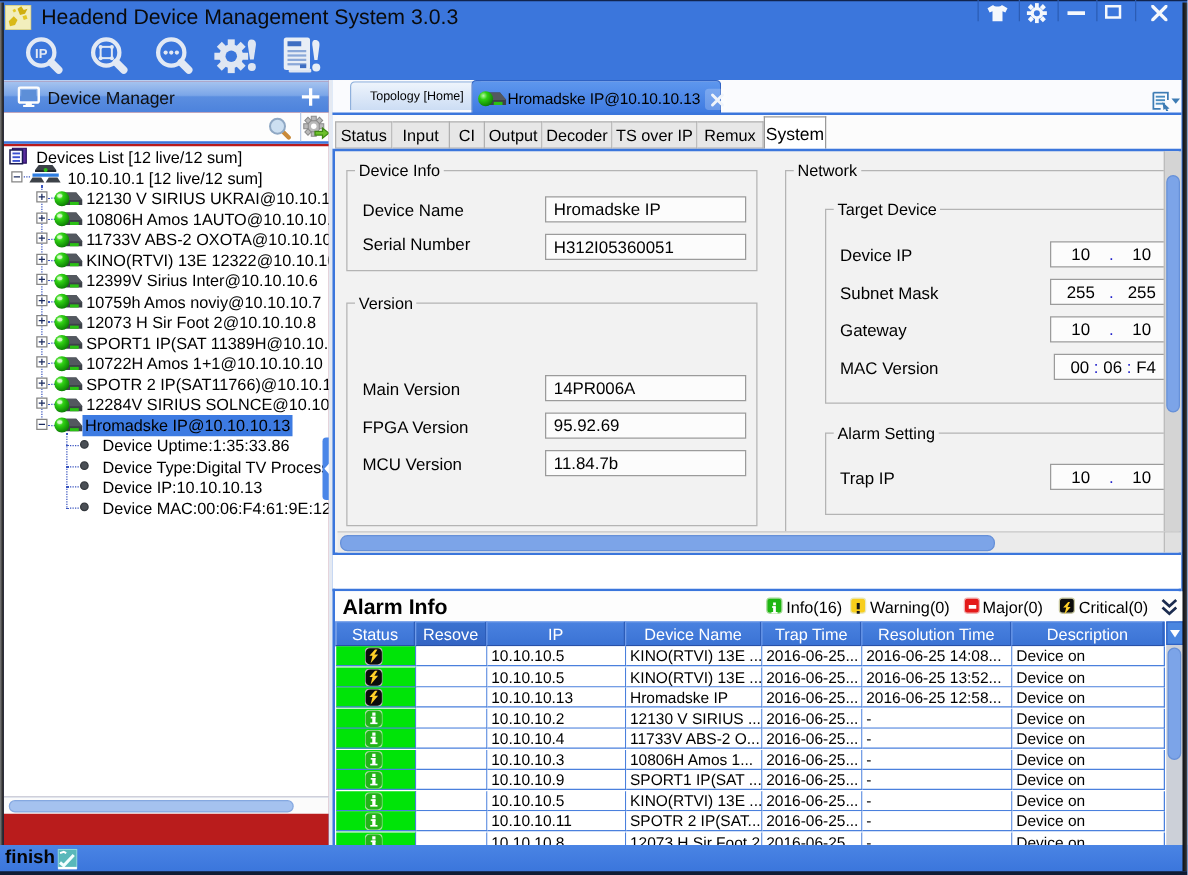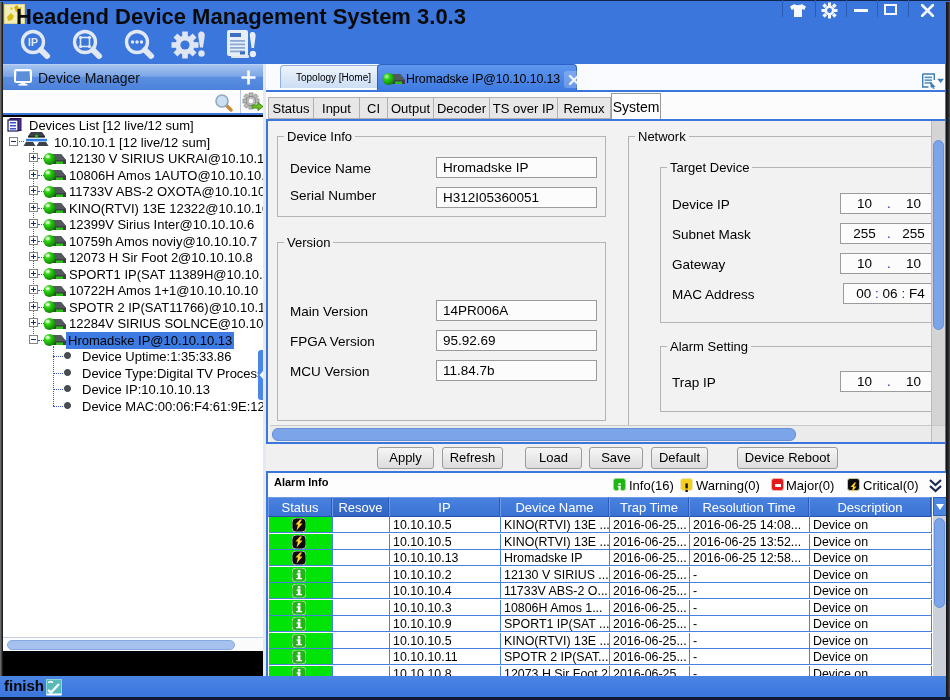--- a/index.html
+++ b/index.html
@@ -4,24 +4,24 @@
 * { margin:0; padding:0; box-sizing:border-box; }
 html,body { width:950px; height:700px; overflow:hidden; }
 body { font-family:"Liberation Sans",sans-serif; background:#3b76dc; position:relative; }
 .abs { position:absolute; }
 
 #topline { left:0; top:0; width:950px; height:1px; background:#11244e; }
 #leftedge { left:0; top:2px; width:3px; height:674px; background:linear-gradient(to right,#7d7d7d,#0a0a0a); }
 #rightedge { left:946px; top:2px; width:4px; height:695px; background:linear-gradient(to right,#0e1014,#26282c 60%,#515151); }
 #botedge { left:0; top:697px; width:950px; height:3px; background:#101b33; }
 
-#title { left:16px; top:4px; font-size:22px; font-weight:bold; color:#0a0a0a; letter-spacing:0px; }
+#title { left:33px; top:4px; font-size:17px; font-weight:normal; color:#0a0a0a; letter-spacing:0px; }
 .wbsep { top:0; width:1px; height:17px; background:#2b5cb4; }
 
-#leftpanel { left:3px; top:64px; width:260px; height:612px; background:#000000; }
+#leftpanel { left:3px; top:64px; width:260px; height:612px; background:#b91c1c; }
 .phead { left:0; width:260px; height:26px; background:linear-gradient(to bottom,#a7c4ef 0%,#7ba6e8 45%,#5b8ee0 50%,#4c82dc 100%); border-top:1px solid #b9d0f3; }
 .phead .ptxt { position:absolute; left:35px; top:5px; font-size:14px; color:#101010; }
 #searchrow { left:0; top:26px; width:260px; height:25px; background:#fdfdfd; border-bottom:2px solid #3b76dc; }
 .srsep { top:0; width:1px; height:23px; background:#b9c9e4; }
 #tree { left:0; top:53px; width:260px; height:520px; background:#fff; overflow:hidden; font-size:13px; color:#000; }
 .trow { position:absolute; left:0; height:17px; line-height:17px; white-space:nowrap; }
 .ebox { position:absolute; width:9px; height:9px; background:#fff; border:1px solid #848484; }
 .ebox .h { position:absolute; left:1px; top:3px; width:5px; height:1px; background:#1c2c60; }
 .ebox .v { position:absolute; left:3px; top:1px; width:1px; height:5px; background:#1c2c60; }
 .dotv { border-left:1px dotted #3a55c0; }
@@ -48,21 +48,21 @@
 .ipfield { position:absolute; background:#fcfcfc; border:1px solid #9b9b9b; font-size:13.5px; color:#000; line-height:19px; text-align:center; white-space:nowrap; overflow:hidden; }
 .bdot { color:#2222cc; }
 #vsb { left:663px; top:0px; width:14px; height:304px; background:#d4d4d4; border-left:1px solid #bcbcbc; }
 #vsb .thumb { position:absolute; left:1px; top:19px; width:11px; height:190px; background:#7ca4e8; border:1px solid #6690d8; border-radius:6px; }
 #hsb { left:2px; top:304px; width:661px; height:17px; background:#ebebeb; border-top:1px solid #c8c8c8; }
 #hsb .thumb { position:absolute; left:2px; top:2px; width:524px; height:13px; background:#7ca4e8; border:1px solid #6690d8; border-radius:6px; }
 #btnrow { left:0; top:380px; width:679px; height:27px; background:#f0f0f0; }
 .btn { position:absolute; top:3px; height:22px; background:linear-gradient(to bottom,#f6f6f6,#dcdcdc); border:1px solid #9b9b9b; border-radius:3px; font-size:13px; color:#000; text-align:center; line-height:20px; }
 #alarmpanel { left:0; top:407px; width:679px; height:205px; border-top:2px solid #3b76dc; background:#fff; }
 #alarmtitle { left:0; top:0; width:679px; height:24px; background:#fdfdfd; }
-#alarmtitle b { position:absolute; left:6px; top:3px; font-size:11px; color:#000; }
+#alarmtitle b { position:absolute; left:6px; top:3px; font-size:17px; color:#000; }
 .legtxt { position:absolute; top:5px; font-size:13px; color:#000; }
 .legicon { position:absolute; top:5px; width:13px; height:13px; border-radius:3px; }
 #atable { left:0; top:24px; width:679px; height:181px; overflow:hidden; }
 .hdrow { position:absolute; left:1px; top:0; height:20px; background:linear-gradient(to bottom,#4a82e0,#3a72d4); }
 .hcell { position:absolute; top:0; height:20px; font-size:13px; color:#fff; text-align:center; line-height:19px; border-right:1px solid #2c5cb8; border-left:1px solid #6f9ae8; border-top:1px solid #6f9ae8; border-bottom:1px solid #2850a8; }
 .arow { position:absolute; left:1px; height:17px; }
 .acell { position:absolute; top:0; height:16px; border-right:1px solid #4a80dd; border-bottom:1px solid #4a80dd; font-size:12.4px; color:#000; line-height:16px; white-space:nowrap; overflow:hidden; background:#fff; padding-left:3px; }
 .acell.green { background:#00e408; padding:0; }
 .sicon { position:absolute; left:23px; top:1px; width:14px; height:14px; border-radius:4px; }
 #tvsb { left:665px; top:0px; width:14px; height:181px; background:#ccd0d8; }
@@ -580,42 +580,34 @@
       </div>
   <div class="gbox" style="left:392px;top:46px;width:278px;height:156px">
         <span class="glabel" style="left:6px">Target Device</span>
       </div>
   <div class="flabel" style="left:404px;top:76px">Device IP</div>
   <div class="ipfield" style="left:572px;top:72px;width:98px;height:21px">10&nbsp;&nbsp;&nbsp;&nbsp;<span class="bdot">.</span>&nbsp;&nbsp;&nbsp;&nbsp;10</div>
   <div class="flabel" style="left:404px;top:106px">Subnet Mask</div>
   <div class="ipfield" style="left:572px;top:102px;width:98px;height:21px">255&nbsp;&nbsp;&nbsp;<span class="bdot">.</span>&nbsp;&nbsp;&nbsp;255</div>
   <div class="flabel" style="left:404px;top:136px">Gateway</div>
   <div class="ipfield" style="left:572px;top:132px;width:98px;height:21px">10&nbsp;&nbsp;&nbsp;&nbsp;<span class="bdot">.</span>&nbsp;&nbsp;&nbsp;&nbsp;10</div>
-  <div class="flabel" style="left:404px;top:166px">MAC Address</div>
+  <div class="flabel" style="left:404px;top:166px">MAC Version</div>
   <div class="ipfield" style="left:575px;top:162px;width:95px;height:21px">00&nbsp;<span class="bdot">:</span>&nbsp;06&nbsp;<span class="bdot">:</span>&nbsp;F4</div>
   <div class="gbox" style="left:392px;top:225px;width:278px;height:66px">
         <span class="glabel" style="left:6px">Alarm Setting</span>
       </div>
   <div class="flabel" style="left:404px;top:254px">Trap IP</div>
   <div class="ipfield" style="left:572px;top:250px;width:98px;height:21px">10&nbsp;&nbsp;&nbsp;&nbsp;<span class="bdot">.</span>&nbsp;&nbsp;&nbsp;&nbsp;10</div>
   <div class="abs" id="vsb">
         <div class="thumb"></div>
       </div>
   <div class="abs" id="hsb">
         <div class="thumb"></div>
       </div>
   <div class="abs" style="left:663px;top:304px;width:14px;height:17px;background:#e0e0e0;border-top:1px solid #c8c8c8;border-left:1px solid #bcbcbc"></div>
- </div>
- <div class="abs" id="btnrow">
-  <div class="btn" style="left:111px;width:57px">Apply</div>
-  <div class="btn" style="left:176px;width:61px">Refresh</div>
-  <div class="btn" style="left:259px;width:57px">Load</div>
-  <div class="btn" style="left:323px;width:54px">Save</div>
-  <div class="btn" style="left:385px;width:57px">Default</div>
-  <div class="btn" style="left:471px;width:101px">Device Reboot</div>
  </div>
 
  <div class="abs" id="alarmpanel" style="border-left:2px solid #3b76dc;border-right:2px solid #3b76dc;width:679px">
   <div class="abs" id="alarmtitle">
    <b>Alarm Info</b>
    <div class="legicon" style="left:345px;background:#1eb612;border:1px solid #9ed890"><svg width="11" height="11" viewBox="0 0 11 11">
             <rect x="4.5" y="1" width="2.2" height="2.2" fill="#fff"></rect>
             <rect x="3.6" y="4" width="2.8" height="1.2" fill="#fff"></rect>
             <rect x="4.5" y="4" width="2.2" height="5" fill="#fff"></rect>
             <rect x="3.2" y="8.6" width="4.8" height="1.2" fill="#fff"></rect>

